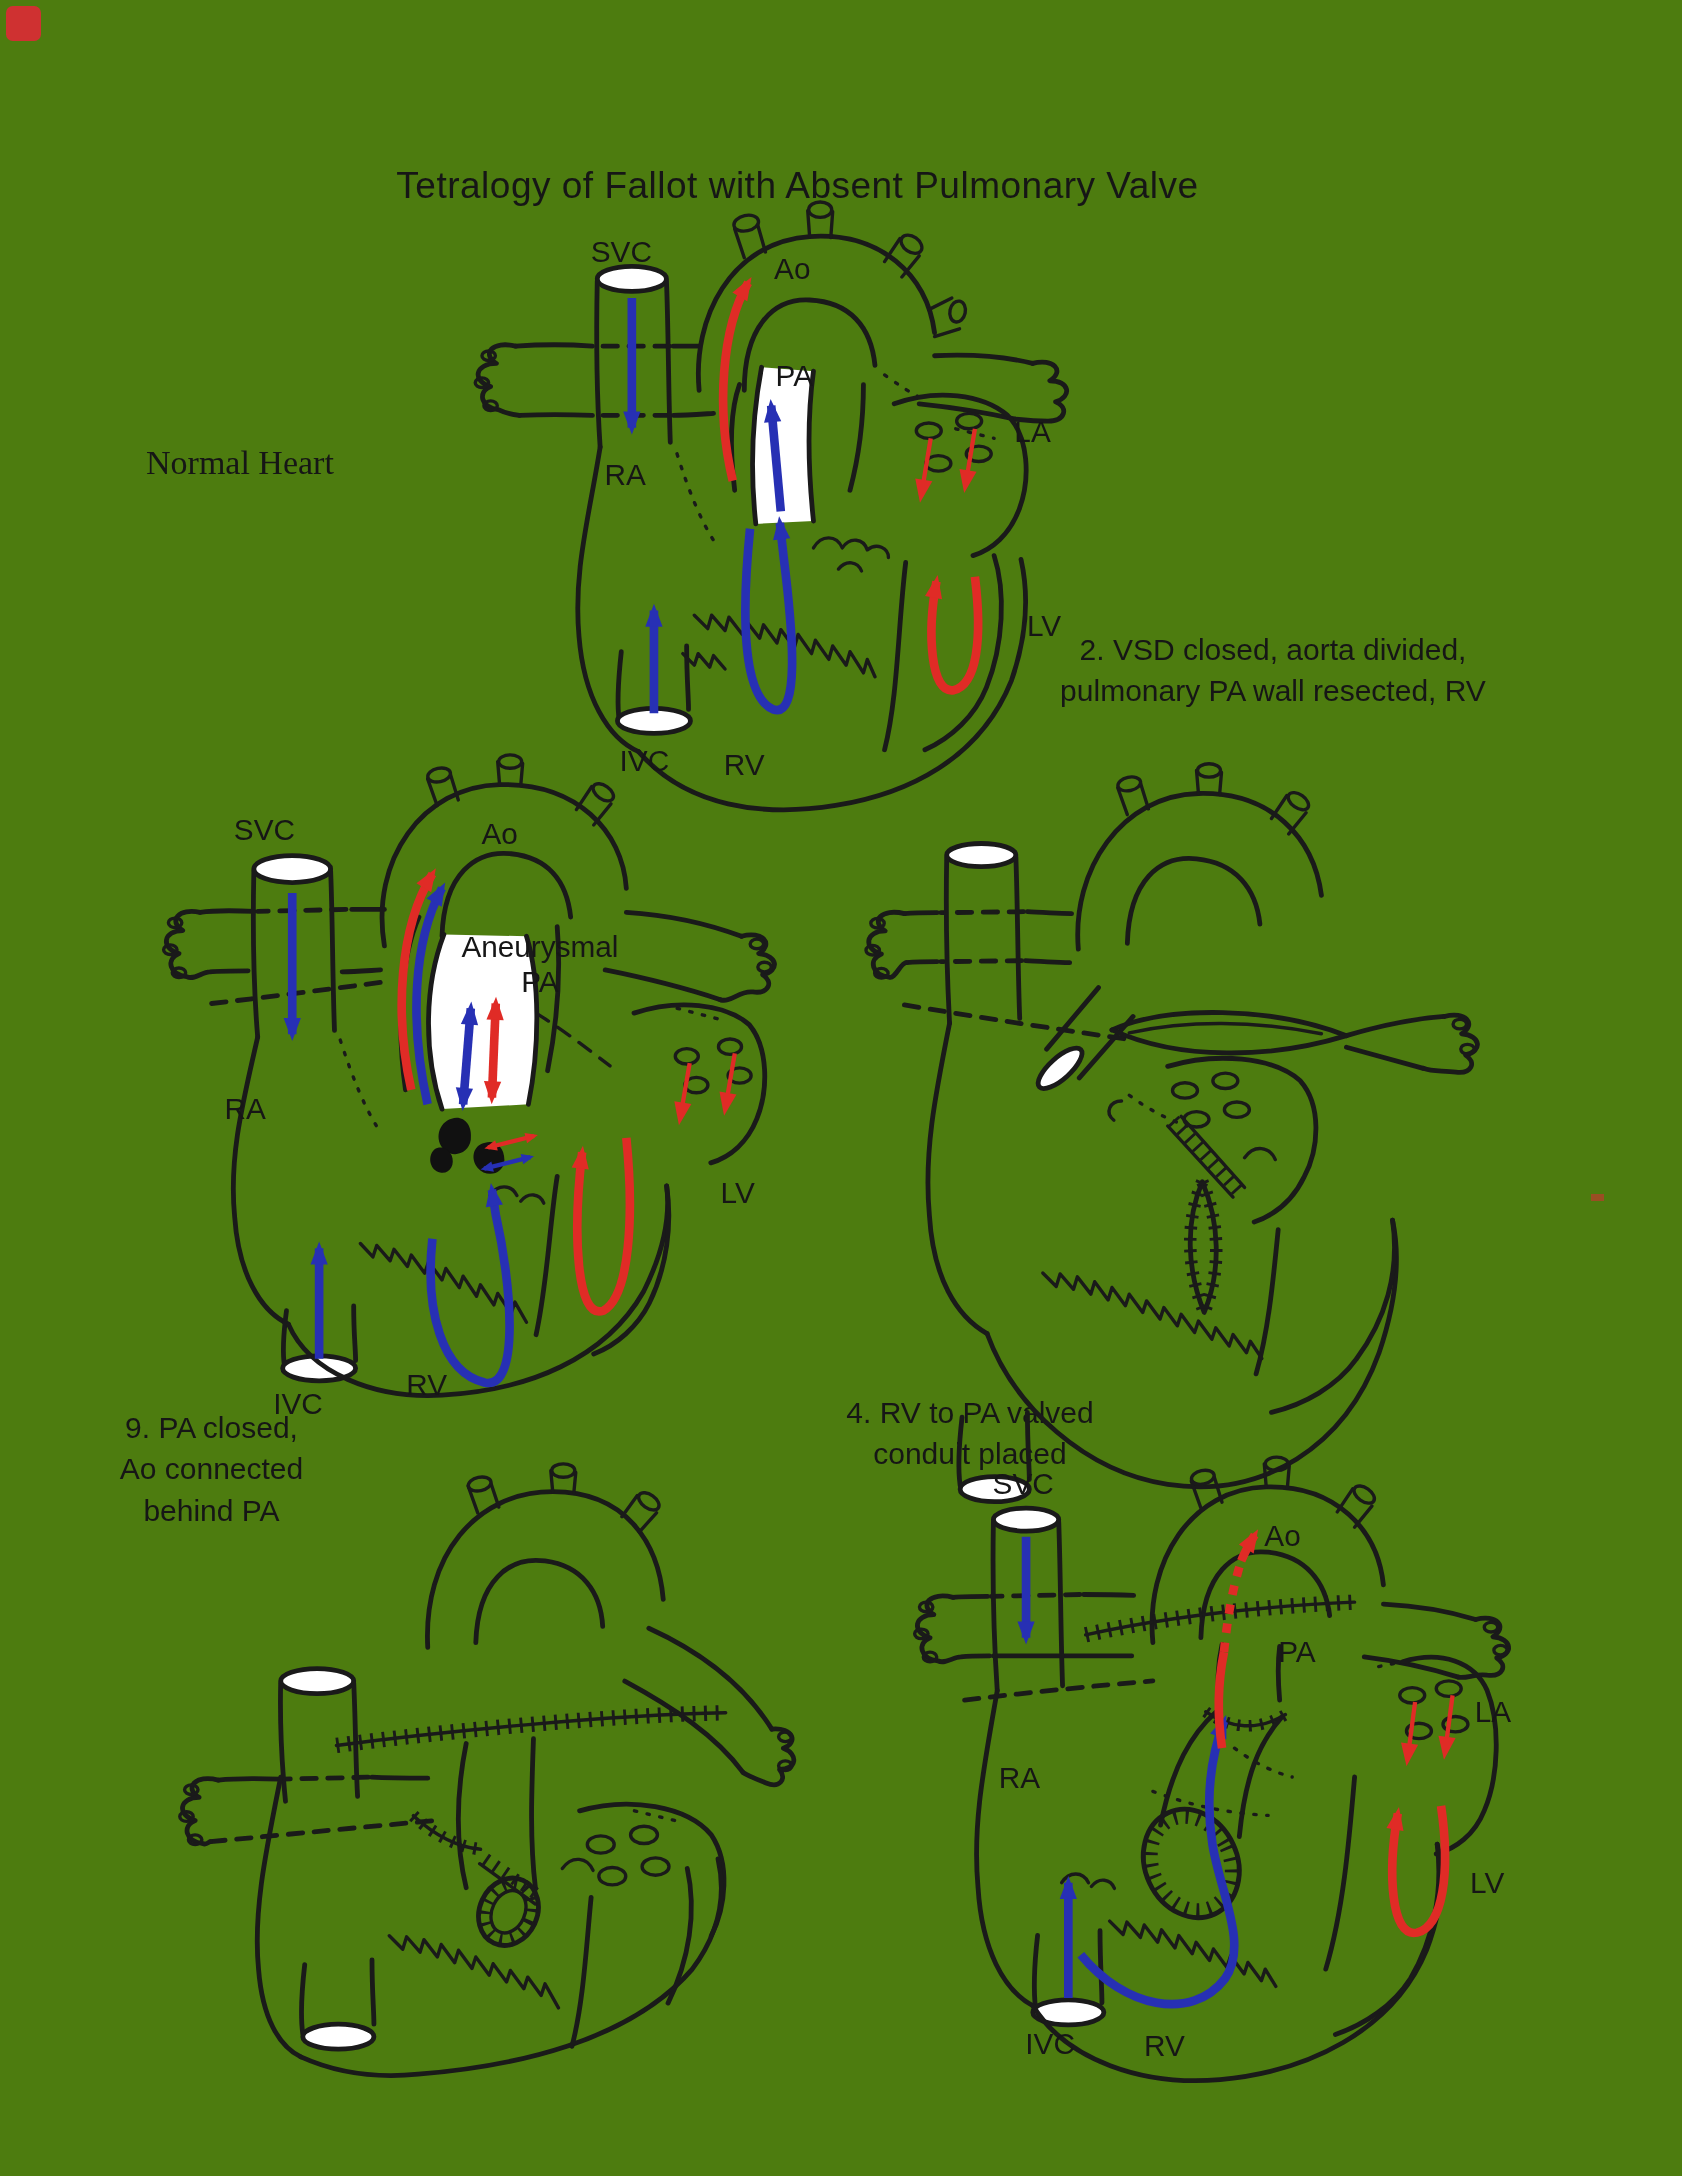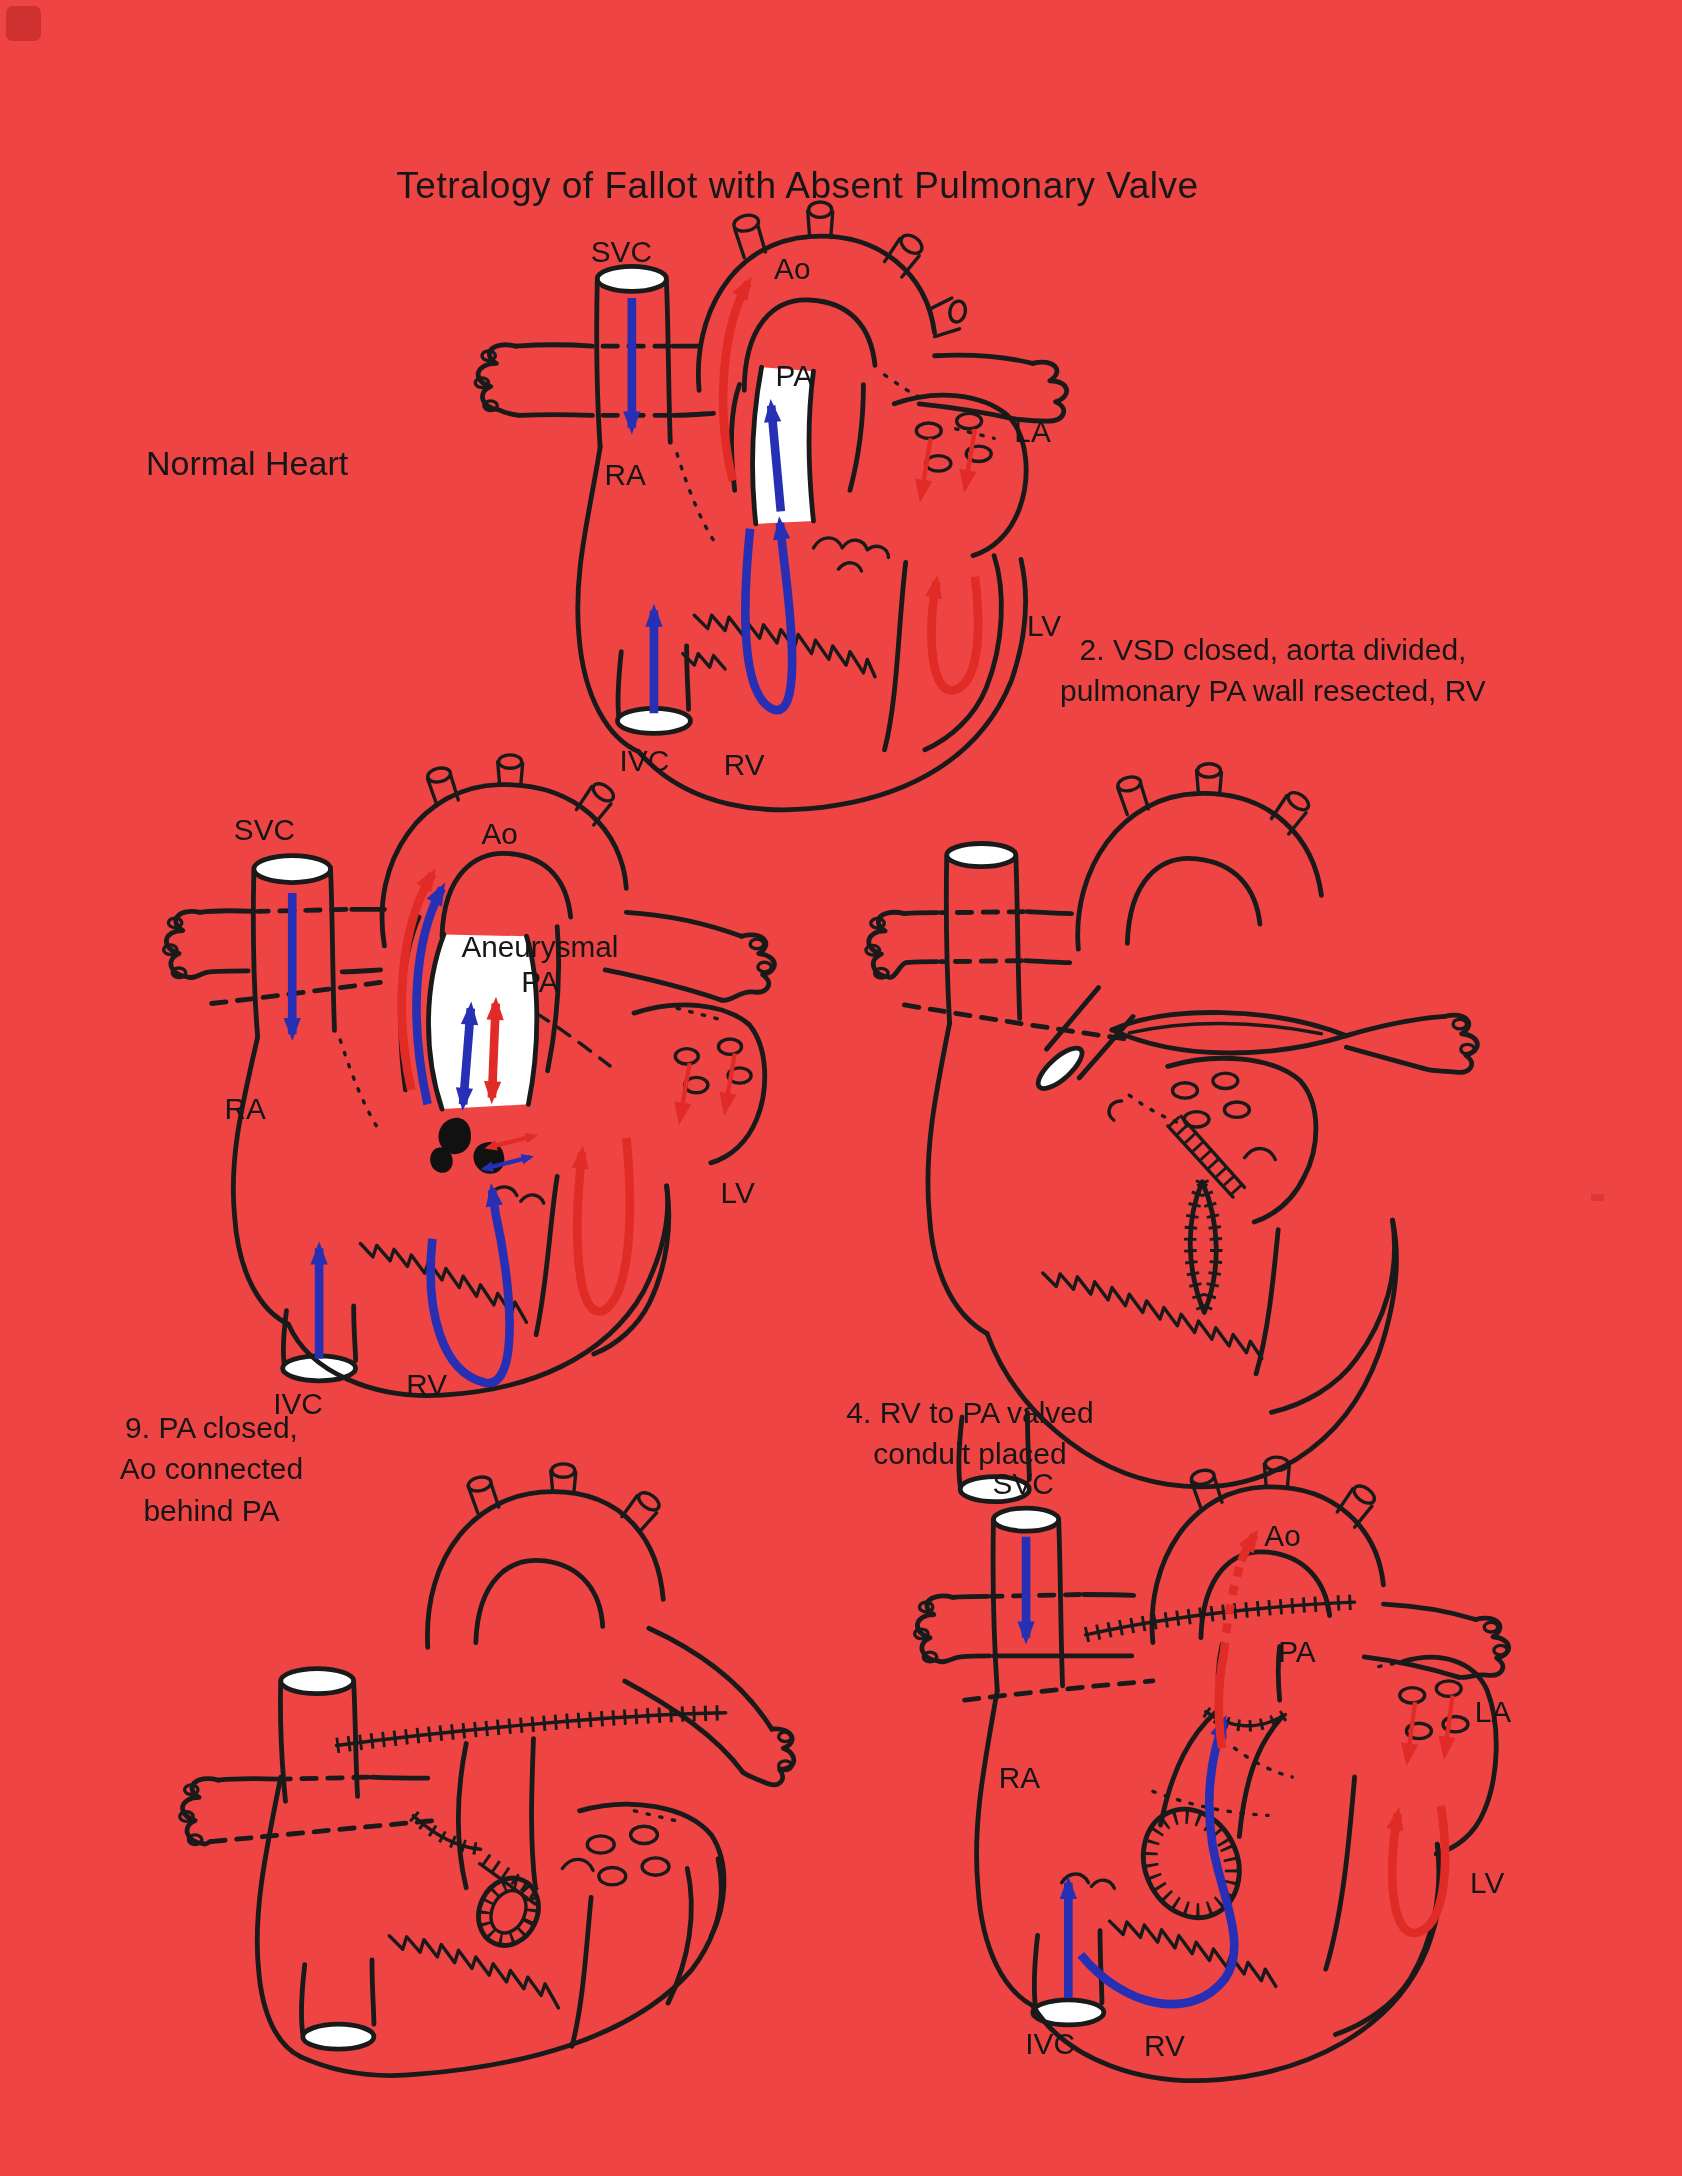--- a/index.html
+++ b/index.html
@@ -1,20 +1,20 @@
 <!DOCTYPE html>
 <html><head>
 <meta charset="utf-8">
 <style>
   html,body{margin:0;padding:0;background:#ffffff;}
-  .page{position:relative;width:1682px;height:2177px;background:#ef4444;overflow:hidden;
+  .page{position:relative;width:1682px;height:2177px;background:#4d7c0f;overflow:hidden;
         font-family:"Liberation Sans", sans-serif;color:#161616;}
   .title{position:absolute;top:165px;left:0;width:1595px;text-align:center;
          font-size:37px;letter-spacing:0.5px;}
-  .side-label{position:absolute;font-size:34px;}
+  .side-label{position:absolute;font-size:34px;font-family:Liberation Serif, serif;}
   .caption{position:absolute;text-align:center;font-size:30px;line-height:1.38;}
   svg{position:absolute;overflow:visible;}
   svg text{font-size:31px;fill:#161616;}
   .ln{fill:none;stroke:#1a1a1a;stroke-width:5;stroke-linecap:round;stroke-linejoin:round;}
   .thin{stroke-width:3.5;}
   .wh{fill:#ffffff;}
   .dash{stroke-dasharray:15 12;}
   .dot{stroke-dasharray:2.5 11;}
   .hatch{fill:none;stroke:#1a1a1a;stroke-dasharray:3 9;stroke-linecap:butt;}
   .ab{fill:none;stroke:#2730b4;stroke-width:9;stroke-linecap:butt;}

